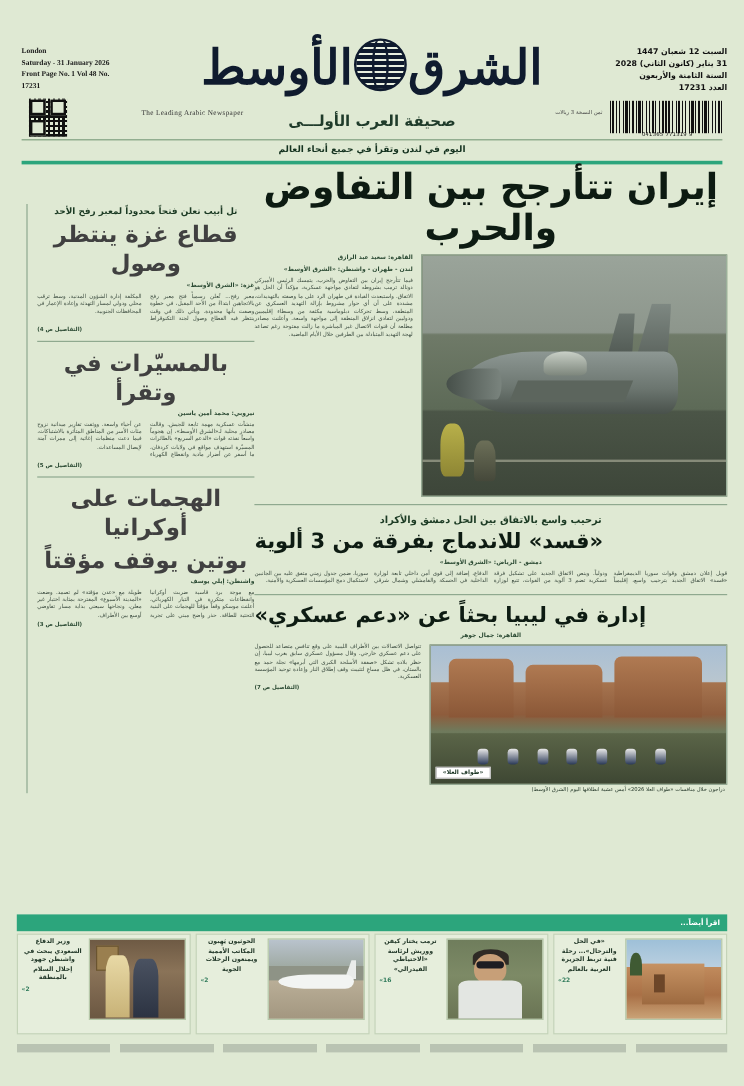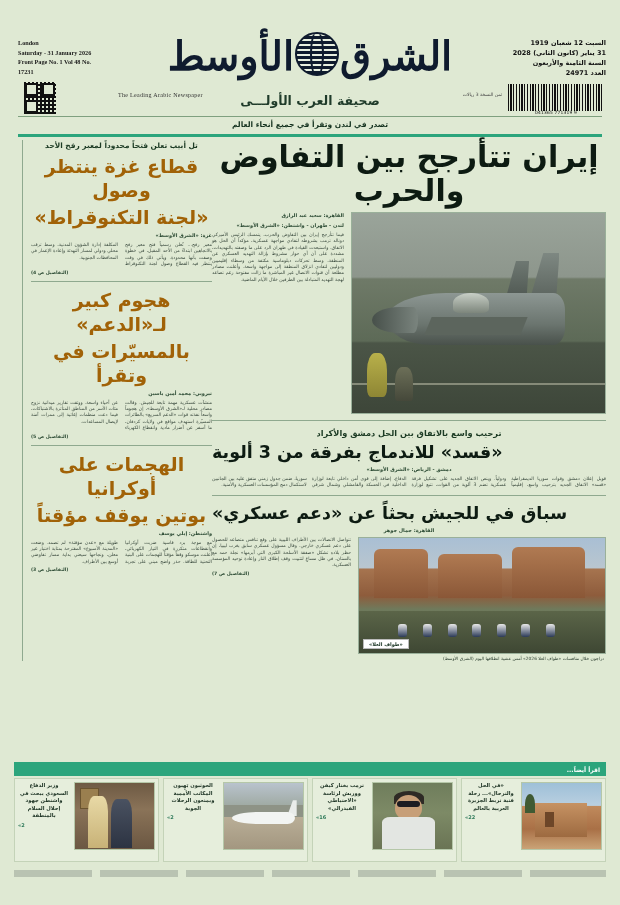--- a/index.html
+++ b/index.html
@@ -97,33 +97,33 @@
     font-size:7.5px;color:#14321f;font-weight:700;
   }
   .mast-rule2{
     position:absolute;left:18px;right:18px;top:134px;height:2.5px;background:#2ca57c;
   }
 
   
   .body-area{position:absolute;left:14px;right:14px;top:140px;bottom:0;}
   .cols{display:flex;flex-direction:row;gap:0;}
   .col-right{width:394px;}
-  .col-left{width:198px;border-left:1px solid #8fa98f;padding-left:8px;margin-left:8px;}
+  .col-left{width:198px;border-left:1px solid #8fa98f;padding-left:8px;margin-left:8px;margin-top:30px;}
 
   .kicker{
     font-size:8.2px;font-weight:700;color:#1c3b24;text-align:center;
     line-height:12px;margin-bottom:2px;
   }
   .kicker-left{font-size:7.4px;}
   .hl-main{
     font-size:30px;font-weight:900;color:#0d1b12;text-align:center;
     line-height:34px;letter-spacing:-.5px;margin:0 0 4px;
   }
   .hl-left{
-    font-size:19px;font-weight:900;color:#a16207;text-align:center;
+    font-size:19px;font-weight:900;color:#404040;text-align:center;
     line-height:24px;margin:0 0 3px;
   }
   .hl-mid{
     font-size:17.5px;font-weight:900;color:#0d1b12;text-align:left;
     line-height:22px;margin:0 0 3px;
   }
   .byline{
     font-size:5px;color:#2b4a33;text-align:right;line-height:7px;margin-bottom:3px;font-weight:700;
   }
   .byline-c{text-align:center;}
@@ -283,30 +283,30 @@
 
     <div class="logo-wrap">
       <span class="logo-ar">الشرق<span class="globe"></span>الأوسط</span>
     </div>
 
     <div class="tagline-en">The Leading Arabic Newspaper</div>
     <div class="small-right-note">ثمن النسخة 3 ريالات</div>
     <div class="tagline-ar">صحيفة العرب الأولـــى</div>
 
     <div class="mast-right">
-      <div>السبت 12 شعبان 1919</div>
+      <div>السبت 12 شعبان 1447</div>
       <div>31 يناير (كانون الثاني) 2028</div>
       <div>السنة الثامنة والأربعون</div>
-      <div>العدد 24971</div>
+      <div>العدد 17231</div>
     </div>
     <div class="barcode"></div>
     <div class="barcode-num">9 771319 041365</div>
 
     <div class="mast-rule"></div>
-    <div class="mast-sub">تصدر في لندن وتقرأ في جميع أنحاء العالم</div>
+    <div class="mast-sub">اليوم في لندن وتقرأ في جميع أنحاء العالم</div>
     <div class="mast-rule2"></div>
   </div>
 
   <div class="body-area">
     <div class="cols">
 
       <div class="col-right">
 
         <div class="hl-main">إيران تتأرجح بين التفاوض والحرب</div>
 
@@ -335,21 +335,21 @@
 
         <div class="hrule"></div>
 
         <div class="kicker">ترحيب واسع بالاتفاق بين الحل دمشق والأكراد</div>
         <div class="hl-mid">«قسد» للاندماج بفرقة من 3 ألوية</div>
         <div class="byline byline-c">دمشق - الرياض: «الشرق الأوسط»</div>
         <div class="txt txtcols4">قوبل إعلان دمشق وقوات سوريا الديمقراطية «قسد» الاتفاق الجديد بترحيب واسع، إقليمياً ودولياً. وينص الاتفاق الجديد على تشكيل فرقة عسكرية تضم 3 ألوية من القوات، تتبع لوزارة الدفاع، إضافة إلى قوى أمن داخلي تابعة لوزارة الداخلية في الحسكة والقامشلي وشمال شرقي سوريا، ضمن جدول زمني متفق عليه بين الجانبين لاستكمال دمج المؤسسات العسكرية والأمنية.</div>
 
         <div class="hrule"></div>
 
-        <div class="hl-mid">سباق في للجيش بحثاً عن «دعم عسكري»</div>
+        <div class="hl-mid">إدارة في ليبيا بحثاً عن «دعم عسكري»</div>
         <div class="byline byline-c">القاهرة: جمال جوهر</div>
 
         <div style="display:flex;flex-direction:row;gap:7px;margin-top:3px;">
           <div style="width:248px;">
             <div class="photo photo-cyc">
               <div class="cyc-art">
                 <div class="mesa m1"></div>
                   <div class="mesa m2"></div>
                   <div class="mesa m3"></div>
                 <div class="road"></div>
@@ -370,28 +370,26 @@
             <div class="more">(التفاصيل ص 7)</div>
           </div>
         </div>
 
       </div>
 
       <div class="col-left">
 
         <div class="kicker kicker-left">تل أبيب تعلن فتحاً محدوداً لمعبر رفح الأحد</div>
         <div class="hl-left">قطاع غزة ينتظر وصول</div>
-        <div class="hl-left">«لجنة التكنوقراط»</div>
         <div class="byline">غزة: «الشرق الأوسط»</div>
         <div class="txt txtcols2">معبر رفح... تُعلن رسمياً فتح معبر رفح بالاتجاهين ابتداءً من الأحد المقبل، في خطوة وصفت بأنها محدودة. ويأتي ذلك في وقت ينتظر فيه القطاع وصول لجنة التكنوقراط المكلفة إدارة الشؤون المدنية، وسط ترقب محلي ودولي لمسار التهدئة وإعادة الإعمار في المحافظات الجنوبية.</div>
         <div class="more">(التفاصيل ص 4)</div>
 
         <div class="hrule"></div>
 
-        <div class="hl-left">هجوم كبير لـ«الدعم»</div>
         <div class="hl-left">بالمسيّرات في وتقرأ</div>
         <div class="byline">نيروبي: محمد أمين ياسين</div>
         <div class="txt txtcols2">منشآت عسكرية مهمة تابعة للجيش. وقالت مصادر محلية لـ«الشرق الأوسط»، إن هجوماً واسعاً نفذته قوات «الدعم السريع» بالطائرات المسيّرة استهدف مواقع في ولايات كردفان، ما أسفر عن أضرار مادية وانقطاع الكهرباء عن أحياء واسعة. ووثقت تقارير ميدانية نزوح مئات الأسر من المناطق المتأثرة بالاشتباكات، فيما دعت منظمات إغاثية إلى ممرات آمنة لإيصال المساعدات.</div>
         <div class="more">(التفاصيل ص 5)</div>
 
         <div class="hrule"></div>
 
         <div class="hl-left">الهجمات على أوكرانيا</div>
         <div class="hl-left">بوتين يوقف مؤقتاً</div>
         <div class="byline">واشنطن: إيلي يوسف</div>

